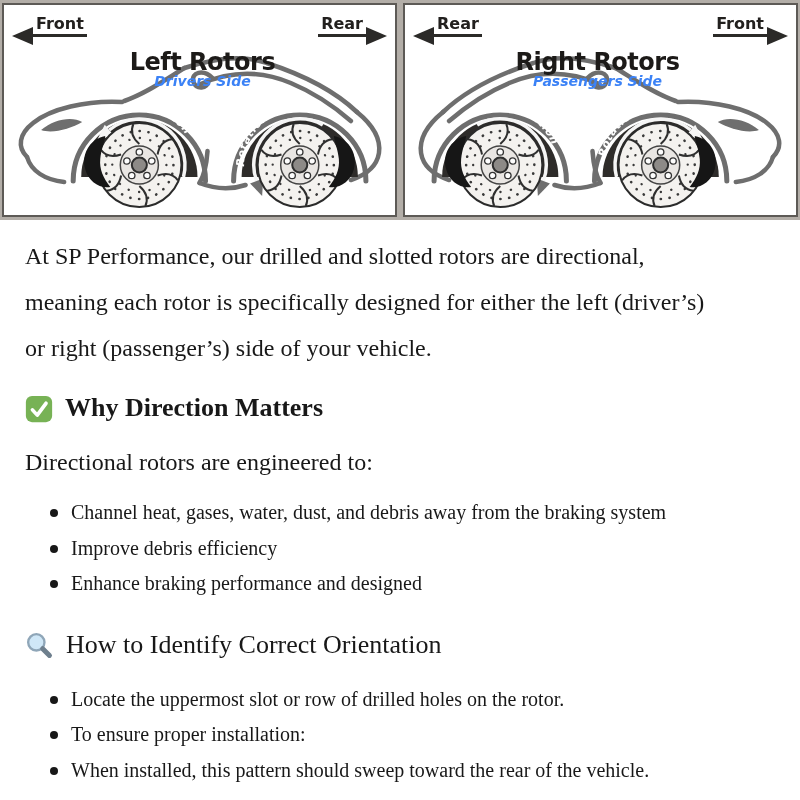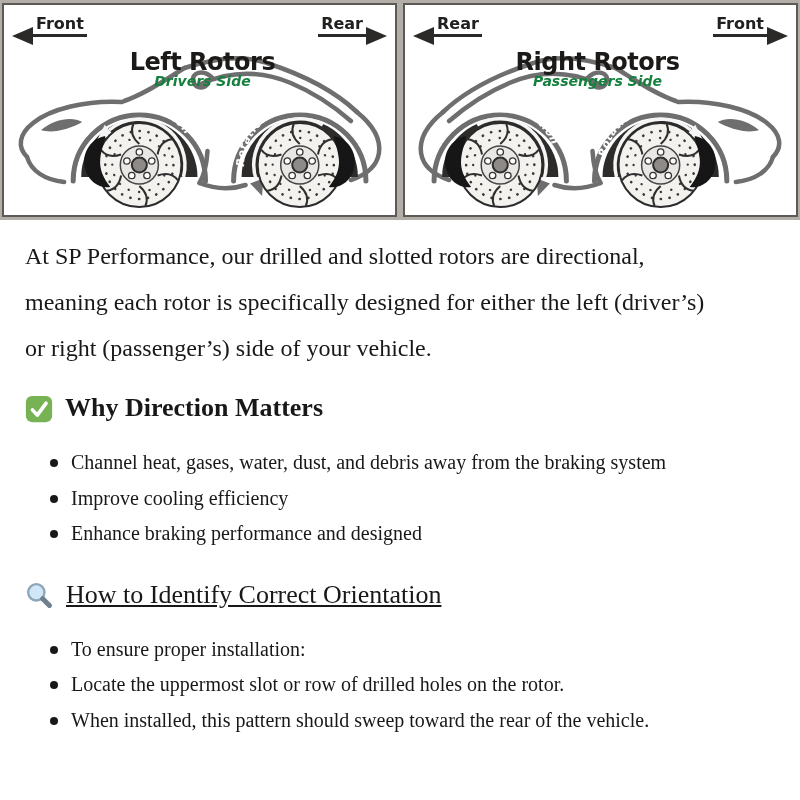--- a/index.html
+++ b/index.html
@@ -29,37 +29,37 @@
     font-family:"DejaVu Sans", sans-serif; font-weight:bold; font-size:16px;
     color:#22201e; margin-top:4px;text-align:center;
   }
   .dir-text { border-bottom:3px solid #2b2a28; padding:0 3px 1px; }
   .tri { width:0; height:0; border-top:9px solid transparent; border-bottom:9px solid transparent; position:relative; top:8px; }
   .tri-left  { border-right:21px solid #2b2a28; }
   .tri-right { border-left:21px solid #2b2a28; }
 
   .ttl { text-align:center; line-height:1.02; font-family:"DejaVu Sans", sans-serif;margin-top:40px; }
   .ttl-main { font-weight:bold; font-size:24px; letter-spacing:-0.5px; color:#1c1a18; }
-  .ttl-sub  { font-weight:bold; font-style:italic; font-size:14px; color:#15803d; }
+  .ttl-sub  { font-weight:bold; font-style:italic; font-size:14px; color:#3b82f6; }
 
   .rot {
     font-family:"DejaVu Sans", sans-serif; font-weight:bold; font-style:italic;
     font-size:11px; fill:#ffffff; letter-spacing:0.5px;
   }
 
   
   .article { padding:13px 40px 0 25px; }
   .intro { font-size:24px; line-height:46px; max-width:700px; margin-bottom:22px; }
 
   .sec-h {
     display:flex; align-items:flex-end; gap:12px;
     font-size:26px; line-height:30px; margin-bottom:22px;
   }
   .sec-h .sec-title { font-weight:bold; }
-  .sec-h.regular .sec-title { font-weight:normal;text-decoration:underline; }
+  .sec-h.regular .sec-title { font-weight:normal; }
   .sec-h svg { flex:0 0 auto; display:block; }
 
   .lead { font-size:24px; line-height:35px; margin-bottom:15px; }
 
   ul.bullets { list-style:none; margin:0 0 24px 23px; }
   ul.bullets li {
     position:relative; padding-left:23px; font-size:20px; line-height:35.5px;
     max-width:702px;
   }
   ul.bullets li::before {
@@ -192,34 +192,35 @@
   <p class="intro">At SP Performance, our drilled and slotted rotors are directional, meaning each rotor is specifically designed for either the left (driver’s) or right (passenger’s) side of your vehicle.</p>
 
   <div class="sec-h">
     <svg width="28" height="28" viewBox="0 0 32 32">
       <rect x="1" y="1" width="30" height="30" rx="7" fill="#77b255"></rect>
       <path d="M8.5 17 L14 23 L24 9.5" fill="none" stroke="#ffffff" stroke-width="4.2" stroke-linecap="round" stroke-linejoin="round"></path>
     </svg>
     <span class="sec-title">Why Direction Matters</span>
   </div>
 
+  <p class="lead">Directional rotors are engineered to:</p>
 
   <ul class="bullets">
     <li>Channel heat, gases, water, dust, and debris away from the braking system</li>
-    <li>Improve cooling efficiency</li>
+    <li>Improve debris efficiency</li>
     <li>Enhance braking performance and designed</li>
   </ul>
 
   <div class="sec-h regular second">
     <svg width="29" height="29" viewBox="0 0 32 32">
       <circle cx="12.5" cy="12.5" r="9" fill="#cfe7f7" stroke="#8fa6b8" stroke-width="2.6"></circle>
       <line x1="19.5" y1="19.5" x2="27" y2="27" stroke="#6e7f8d" stroke-width="5.5" stroke-linecap="round"></line>
     </svg>
     <span class="sec-title">How to Identify Correct Orientation</span>
   </div>
 
   <ul class="bullets">
+    <li>Locate the uppermost slot or row of drilled holes on the rotor.</li>
     <li>To ensure proper installation:</li>
-    <li>Locate the uppermost slot or row of drilled holes on the rotor.</li>
     <li>When installed, this pattern should sweep toward the rear of the vehicle.</li>
   </ul>
 
 </div>
 
 </body></html>

